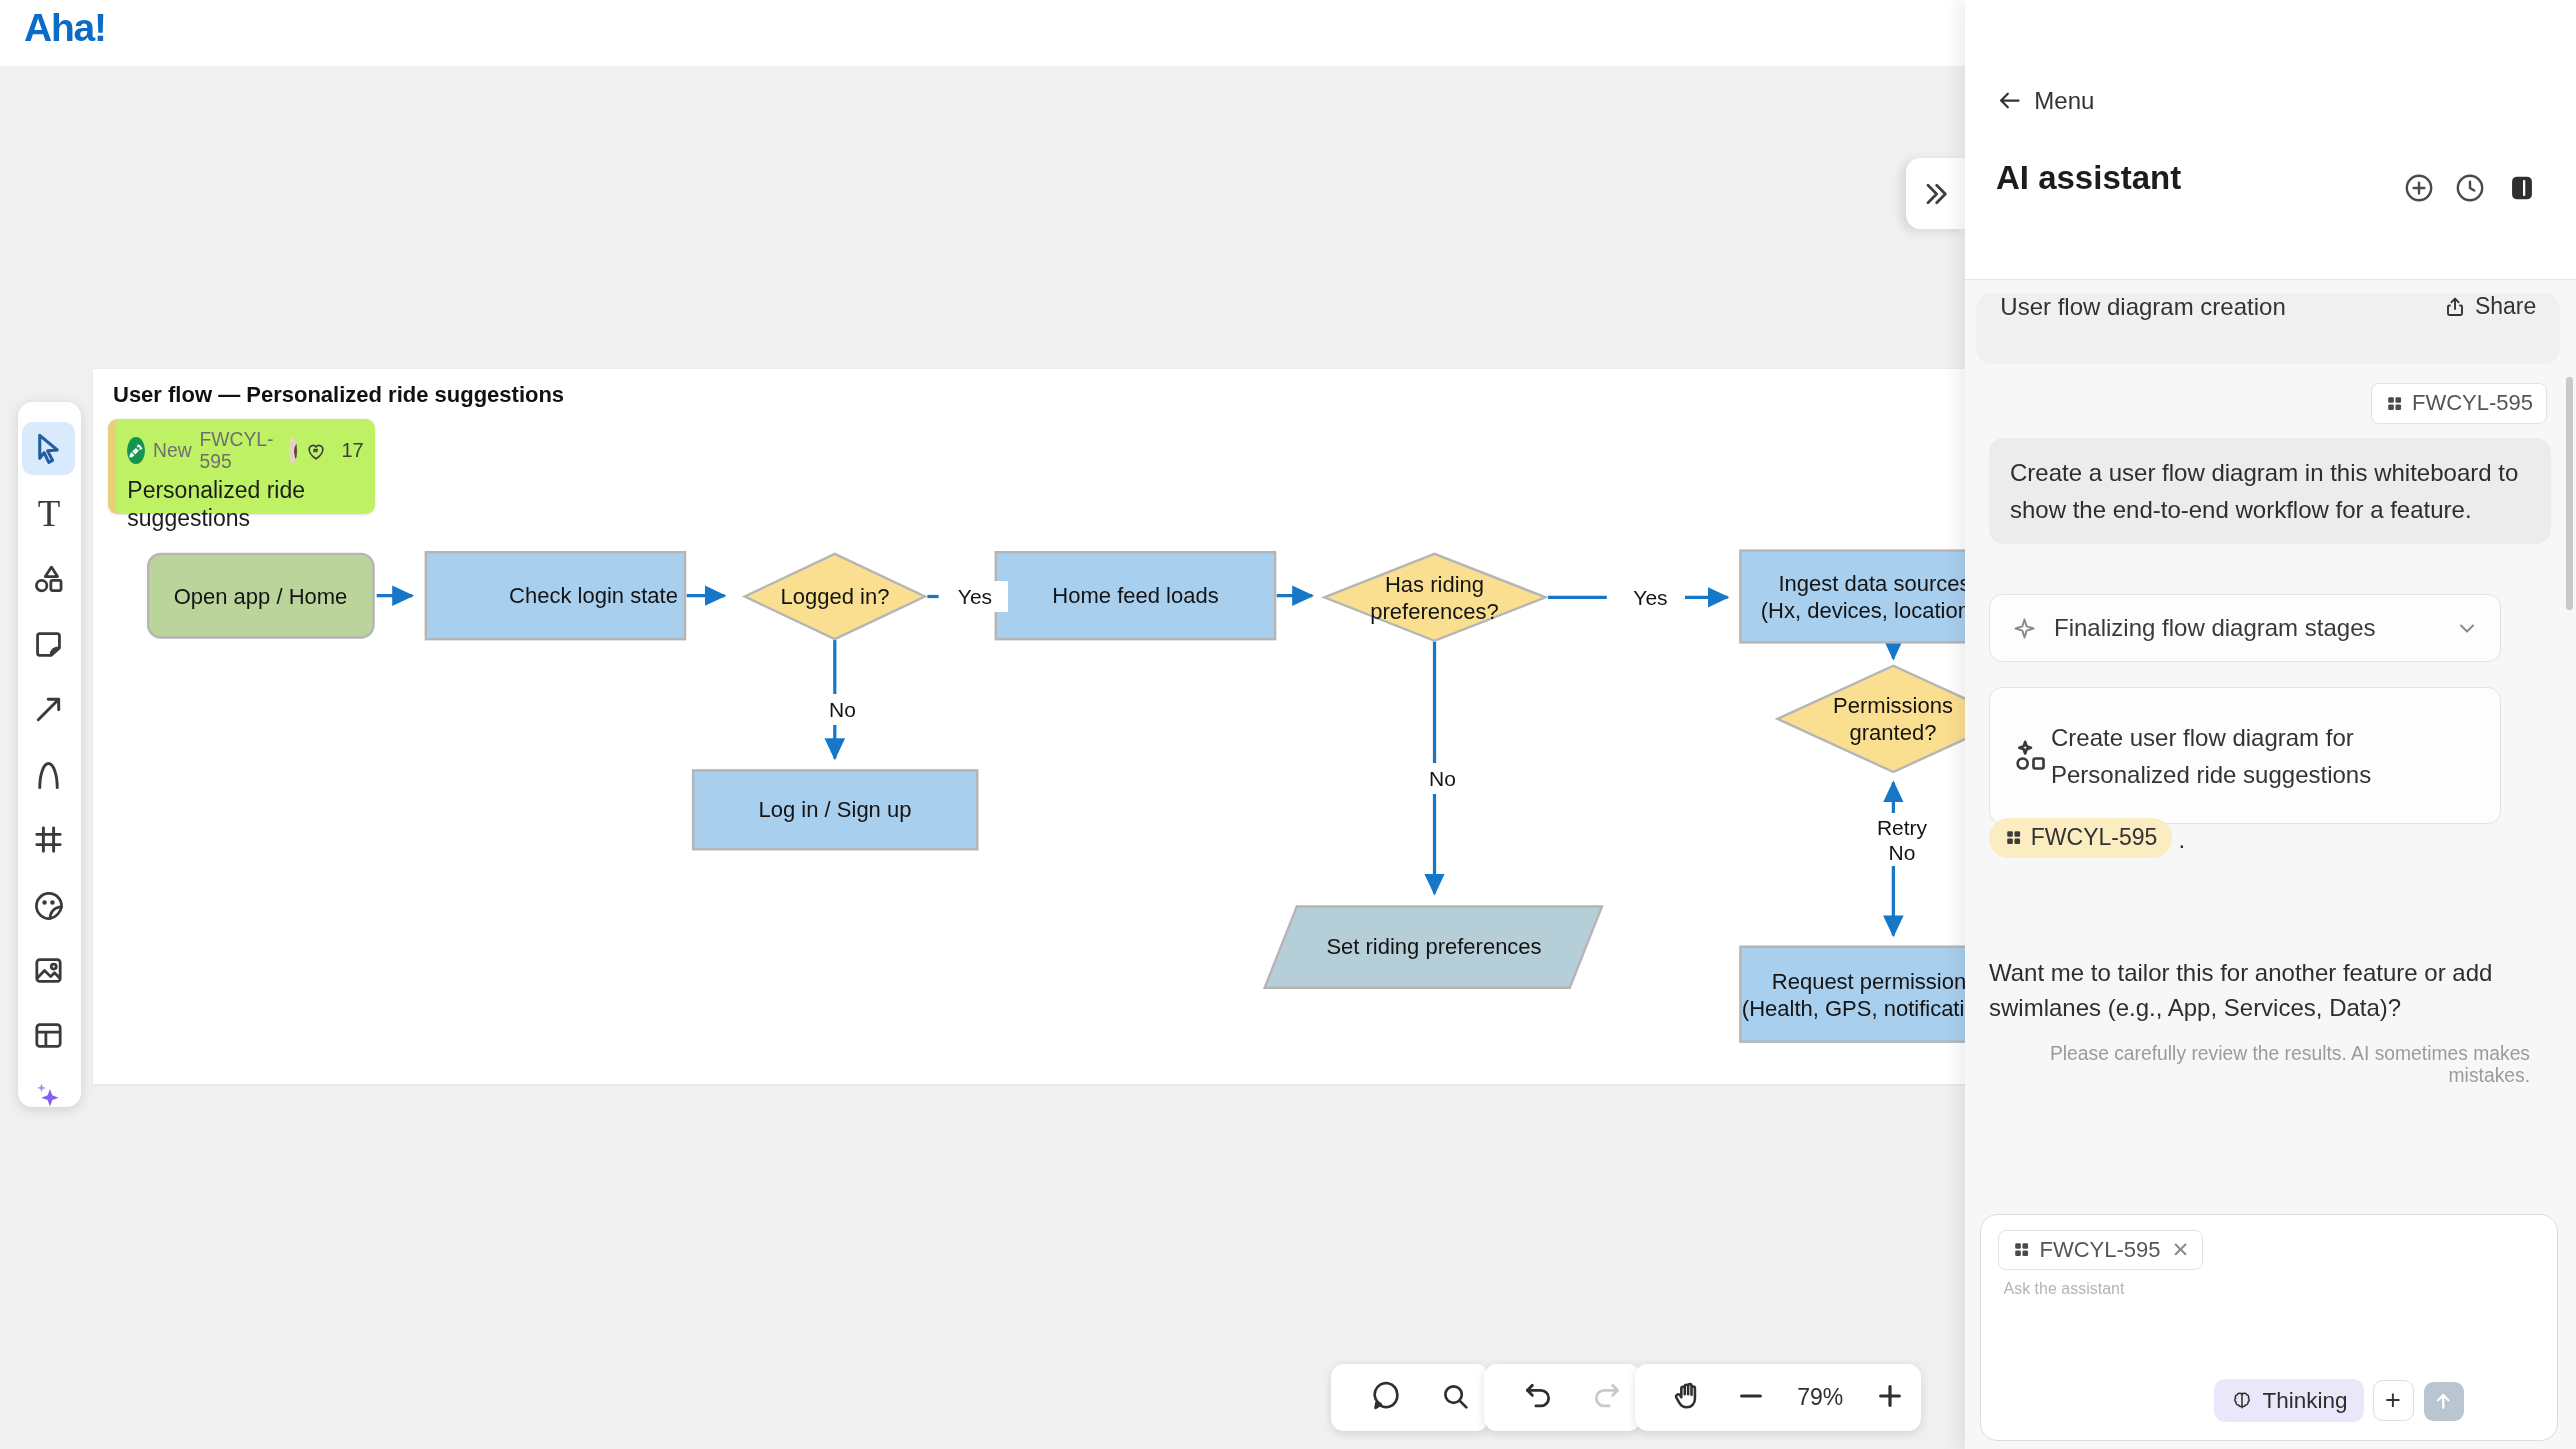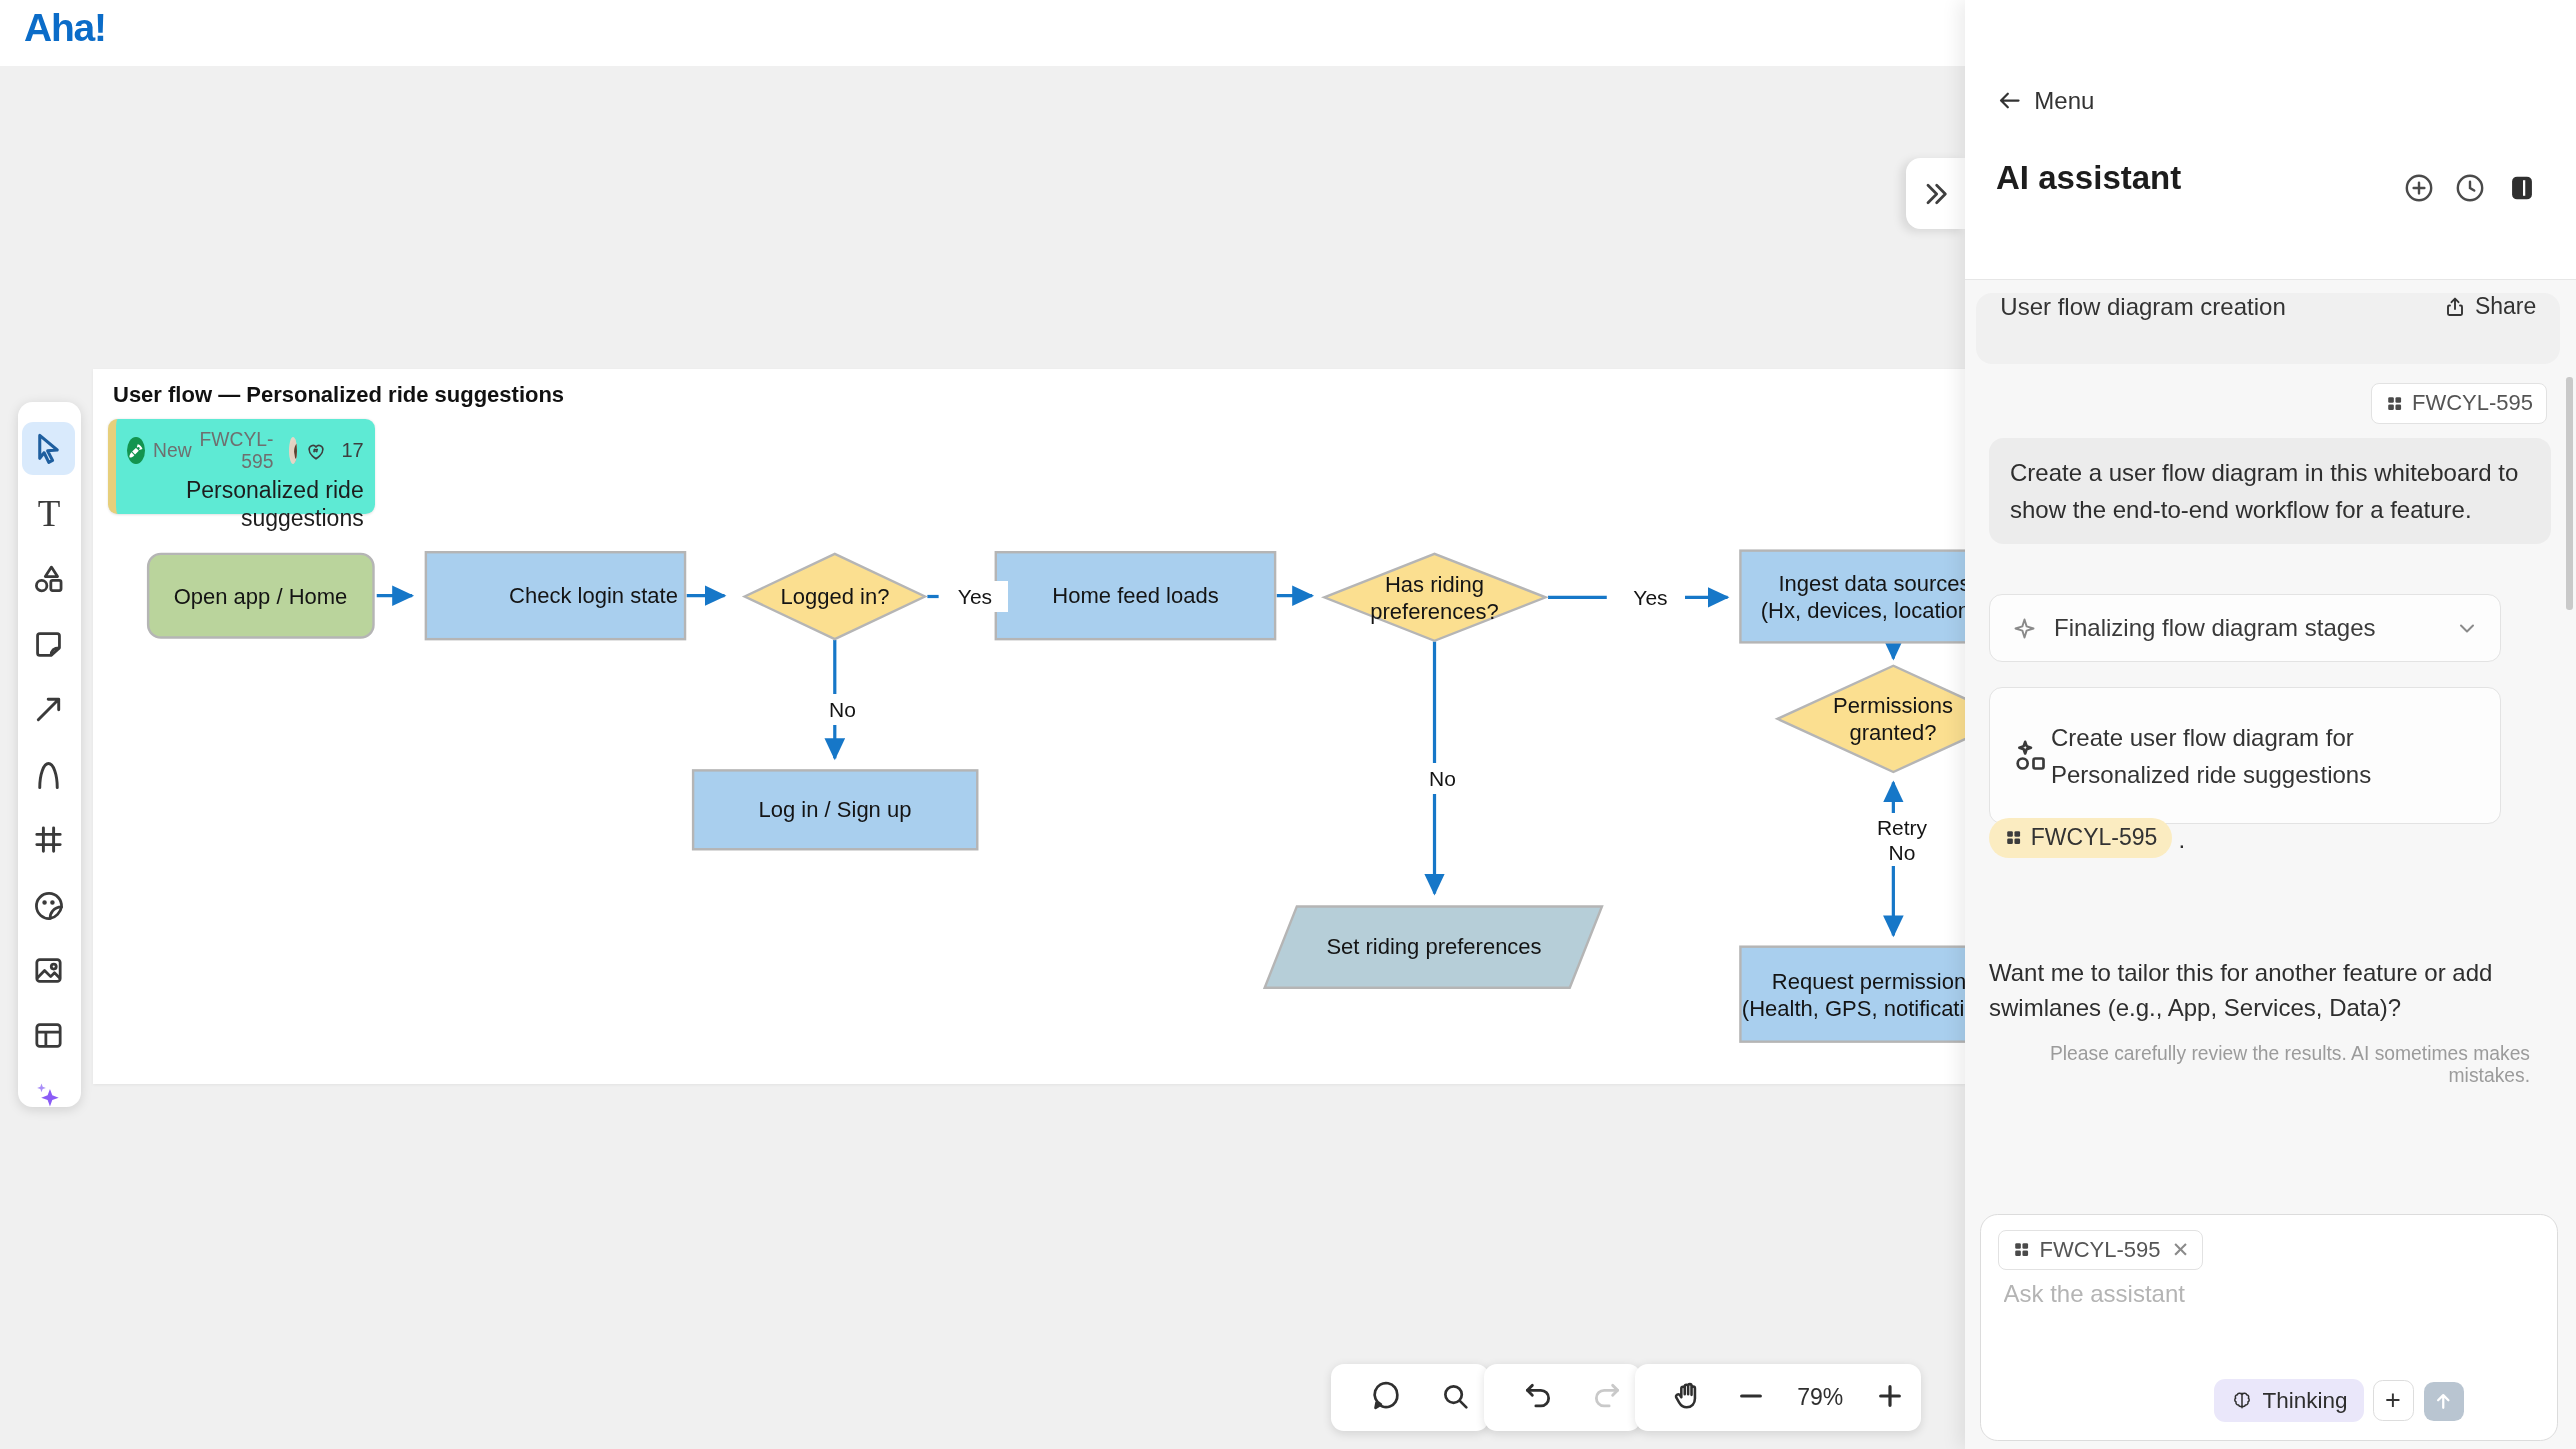--- a/index.html
+++ b/index.html
@@ -11,22 +11,22 @@
   #app-header{position:absolute;left:0;top:0;width:2576px;height:66px;background:#fff;z-index:5;}
   #logo{position:absolute;left:24px;top:6.4px;font-size:39px;font-weight:800;color:#0b6cc8;letter-spacing:-1.2px;}
   #minimize{position:absolute;right:22.5px;top:11.3px;width:45px;height:45px;}
 
   
   #canvas{position:absolute;left:0;top:66px;width:1965px;height:1383px;background:#f0f0f0;overflow:hidden;}
   #frame{position:absolute;left:93px;top:303px;width:1948px;height:715px;background:#ffffff;box-shadow:0 0.8px 3.2px rgba(0,0,0,.06);}
   #frame-title{position:absolute;left:113px;top:316px;font-size:22px;font-weight:700;color:#111;}
 
   
-  #feature-card{position:absolute;left:108px;top:353px;width:267px;height:95px;background:#5eead4;
-    border-radius:9.7px;border-left:8.9px solid #e7cf7b;box-shadow:0 0.8px 2.4px rgba(0,0,0,.12);box-sizing:border-box;padding:9.7px 11.3px;text-align:right;}
+  #feature-card{position:absolute;left:108px;top:353px;width:267px;height:95px;background:#bef264;
+    border-radius:9.7px;border-left:8.9px solid #e7cf7b;box-shadow:0 0.8px 2.4px rgba(0,0,0,.12);box-sizing:border-box;padding:9.7px 11.3px;}
   #feature-card .row{display:flex;align-items:center;gap:8px;}
   #feature-card .meta{font-size:19.3px;color:#6f6f6f;}
   #fc-title{font-size:23px;line-height:28px;color:#1d1d1d;margin-top:3.2px;}
   .rocket-badge{width:27px;height:27px;border-radius:50%;background:#13944f;display:flex;align-items:center;justify-content:center;}
   .avatar{width:27px;height:27px;border-radius:50%;overflow:hidden;background:#e6d6c6;}
   .score{display:flex;align-items:center;gap:14px;font-size:20px;color:#3e3e3e;}
 
   
   .ntext{position:absolute;display:flex;align-items:center;justify-content:center;text-align:center;
          font-size:22px;color:#141414;white-space:pre-line;line-height:27px;z-index:3;}
@@ -78,21 +78,21 @@
 
   .reply{position:absolute;left:24px;width:541px;font-size:24px;line-height:35px;color:#2e2e2e;}
   .inline-chip{display:inline-flex;align-items:center;gap:8px;background:#fbecc1;border-radius:804px;
       padding:2.4px 14.5px;font-size:23px;color:#333;vertical-align:baseline;}
   #disclaimer{position:absolute;left:24px;top:763px;width:541px;text-align:right;font-size:19.3px;color:#9b9b9b;}
 
   #composer{position:absolute;left:14.5px;top:934px;width:578px;height:227px;background:#fff;border:0.8px solid #dcdcdc;
       border-radius:17.7px;box-sizing:border-box;}
   #composer-chip{position:absolute;left:17.7px;top:14.5px;}
   #composer-chip .x{font-size:21px;color:#8a8a8a;margin-left:3.2px;}
-  #ask-input{position:absolute;left:21px;top:64px;width:451px;border:none;outline:none;font-size:24px;color:#333;background:transparent;
+  #ask-input{position:absolute;left:21px;top:64px;width:451px;border:none;outline:none;font-size:16px;color:#333;background:transparent;
       font-family:"Liberation Sans","DejaVu Sans",sans-serif;}
   #ask-input::placeholder{color:#b4b4b4;}
   #thinking-btn{position:absolute;right:193px;bottom:17.7px;height:43px;background:#eae7fa;border-radius:11.3px;
       display:flex;align-items:center;gap:8px;padding:0 16px;font-size:22.5px;color:#2e2e2e;}
   #plus-btn{position:absolute;right:143px;bottom:19.3px;width:39px;height:39px;background:#fff;border:0.8px solid #ddd;
       border-radius:9.7px;display:flex;align-items:center;justify-content:center;font-size:27px;color:#333;}
   #send-btn{position:absolute;right:93px;bottom:19.3px;width:40px;height:39px;background:#b9c5d1;border-radius:9.7px;
       display:flex;align-items:center;justify-content:center;}
   #scrollbar{position:absolute;right:3.2px;top:97px;width:6.4px;height:233px;background:#c9c9c9;border-radius:3.2px;}
 </style>

